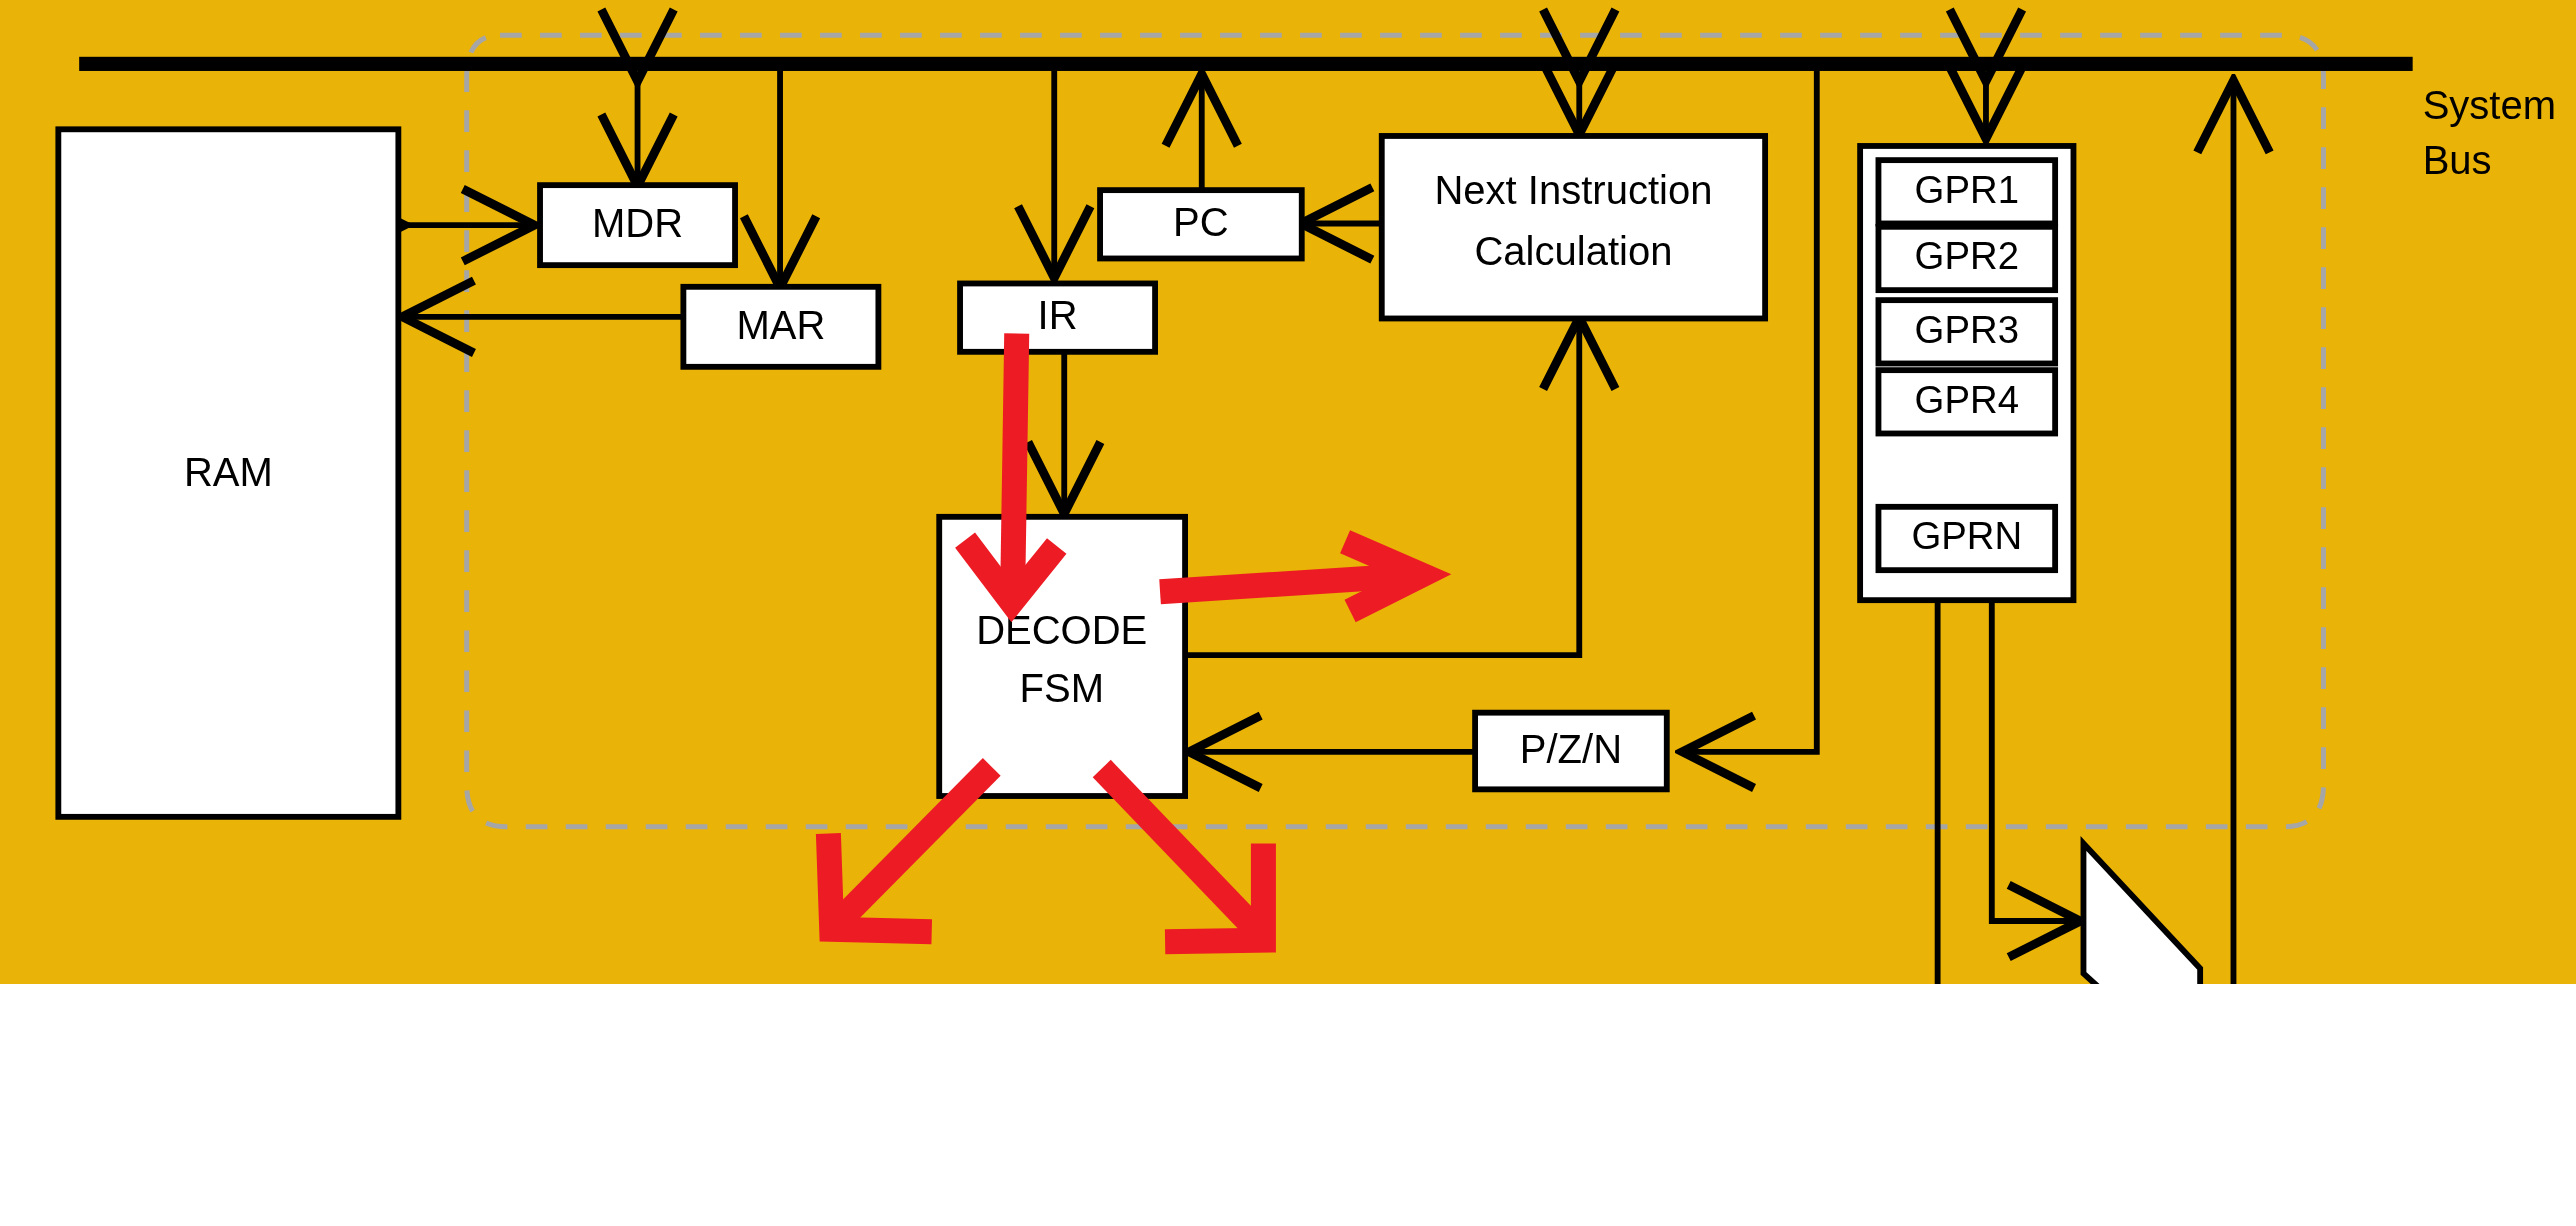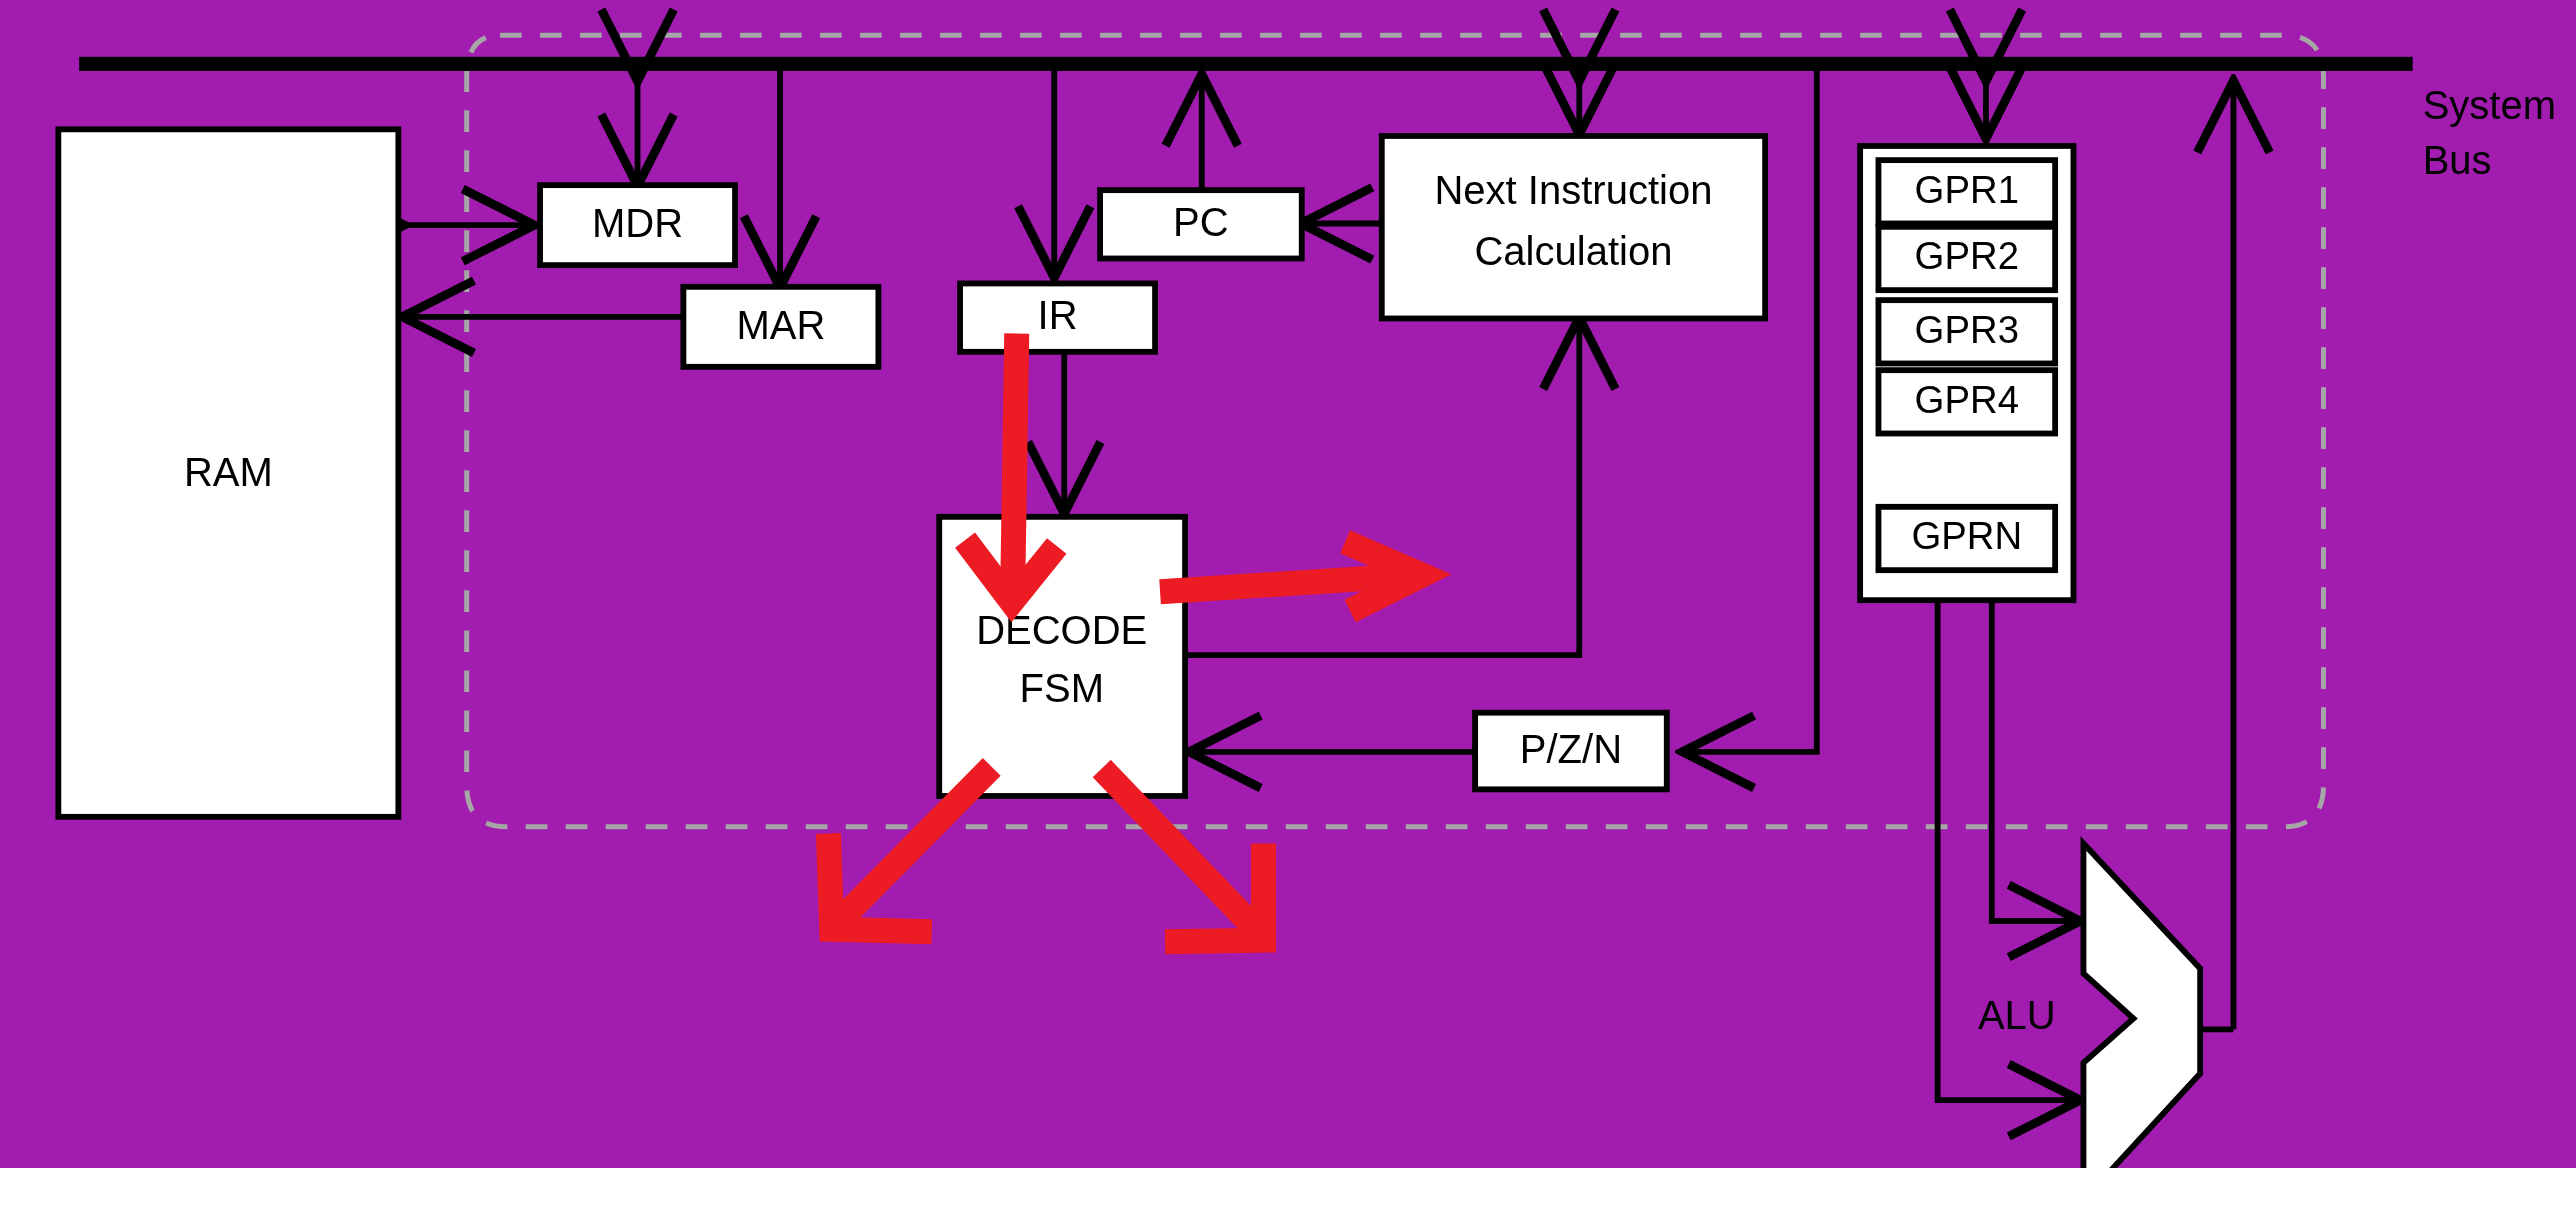--- a/index.html
+++ b/index.html
@@ -7,22 +7,22 @@
     margin: 0;
     padding: 0;
     background: #ffffff;
   }
   body {
     font-family: "Liberation Sans", sans-serif;
   }
   #diagram-root {
     position: relative;
     width: 2576px;
-    height: 1168px;
-    background: #a21caf;
+    height: 984px;
+    background: #eab308;
     overflow: hidden;
   }
   svg#diagram-canvas {
     display: block;
     width: 2576px;
     height: 1227px;
   }
   .blk-rect {
     fill: #ffffff;
     stroke: #000000;

